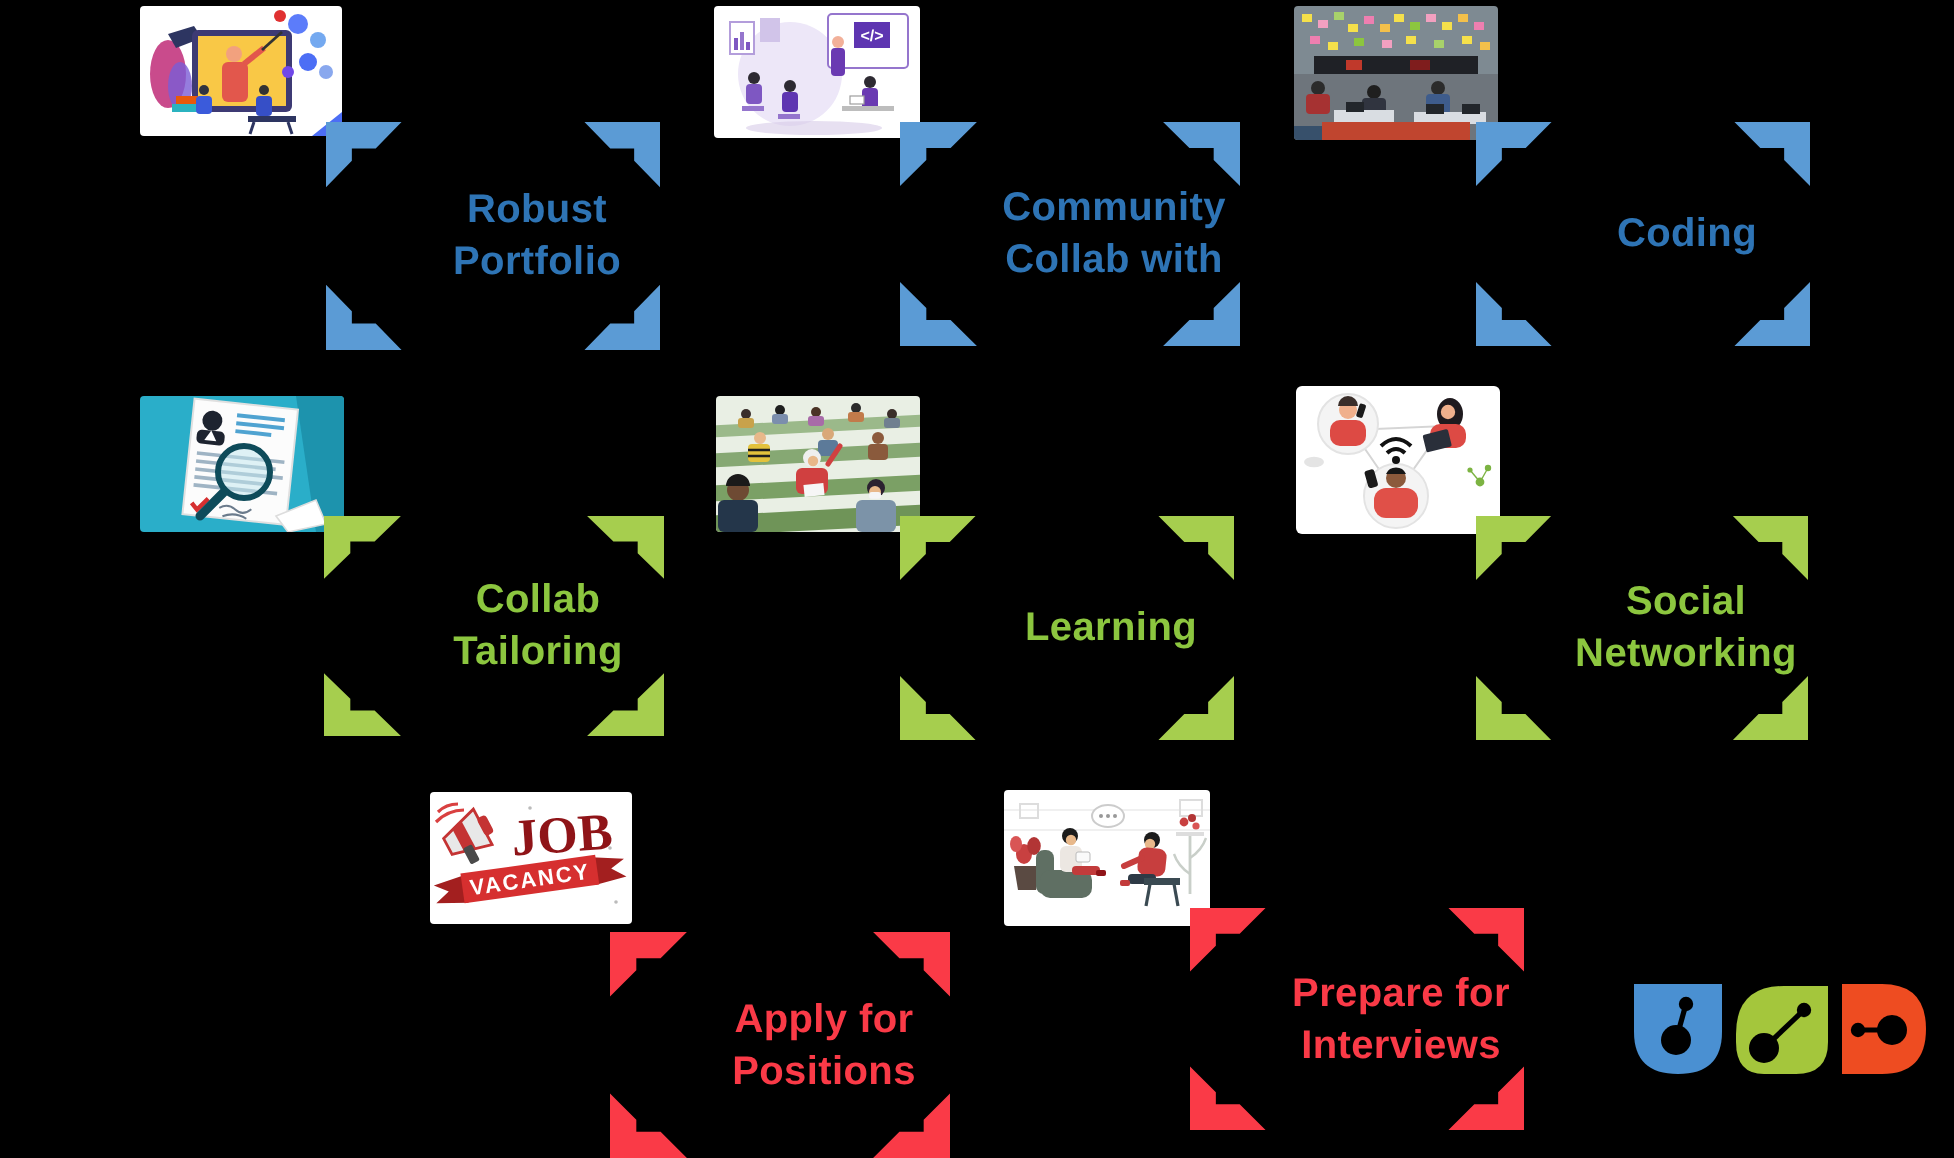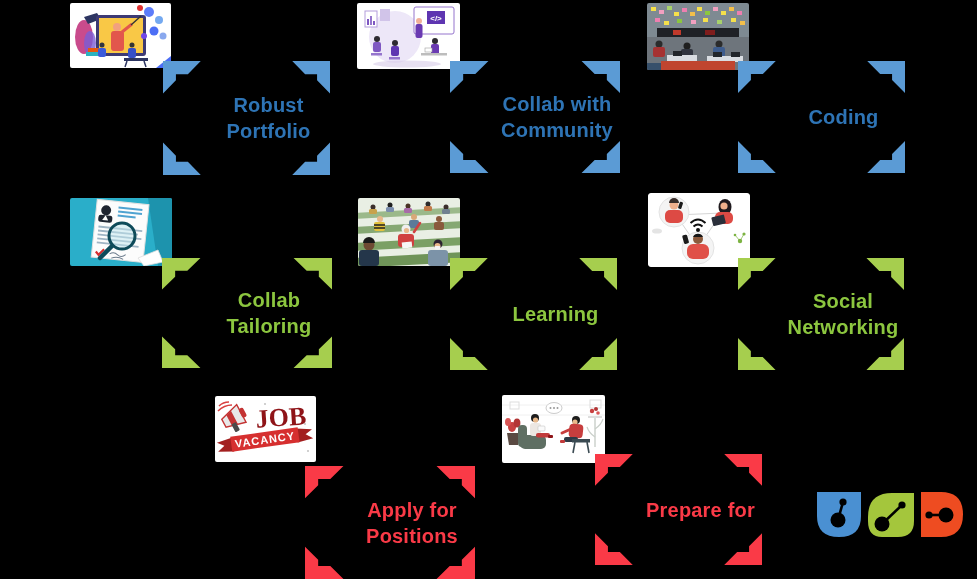--- a/index.html
+++ b/index.html
@@ -121,22 +121,22 @@
     </svg>
   </div>
   <div class="frame p2f">
     <svg class="brackets blue" viewBox="0 0 168 112" preserveAspectRatio="none">
       <polygon points="0,0 38,0 25,13 13,13 13,19 0,32"></polygon>
       <polygon points="168,0 130,0 143,13 155,13 155,19 168,32"></polygon>
       <polygon points="0,112 38,112 25,99 13,99 13,93 0,80"></polygon>
       <polygon points="168,112 130,112 143,99 155,99 155,93 168,80"></polygon>
     </svg>
     <div class="label blue">
-      <div>Collab with</div>
-        <div>Community</div>
+      <div>Community</div>
+        <div>Collab with</div>
     </div>
   </div>
 
   <div class="thumb p3i">
     <svg viewBox="0 0 102 67" preserveAspectRatio="none">
       <rect width="102" height="67" fill="#7E8A92"></rect>
       <g>
         <rect x="4" y="4" width="5" height="4" fill="#F5E04B"></rect>
           <rect x="12" y="7" width="5" height="4" fill="#F2A0C0"></rect>
         <rect x="20" y="3" width="5" height="4" fill="#A8D26B"></rect>
@@ -404,20 +404,21 @@
   </div>
   <div class="frame p8f">
     <svg class="brackets red" viewBox="0 0 168 112" preserveAspectRatio="none">
       <polygon points="0,0 38,0 25,13 13,13 13,19 0,32"></polygon>
       <polygon points="168,0 130,0 143,13 155,13 155,19 168,32"></polygon>
       <polygon points="0,112 38,112 25,99 13,99 13,93 0,80"></polygon>
       <polygon points="168,112 130,112 143,99 155,99 155,93 168,80"></polygon>
     </svg>
     <div class="label red">
       <div>Prepare for</div>
+        <div>Interviews</div>
     </div>
   </div>
 
   <div class="logo">
     <svg viewBox="0 0 150 48">
       <g>
         <path class="lg-b" d="M2,1 H46 V25 Q46,46 24,46 Q2,46 2,25 Z"></path>
         <line x1="28" y1="11" x2="23" y2="29" stroke="#000000" stroke-width="2.6"></line>
         <circle cx="28" cy="11" r="3.6" fill="#000000"></circle>
         <circle cx="23" cy="29" r="7.5" fill="#000000"></circle>

